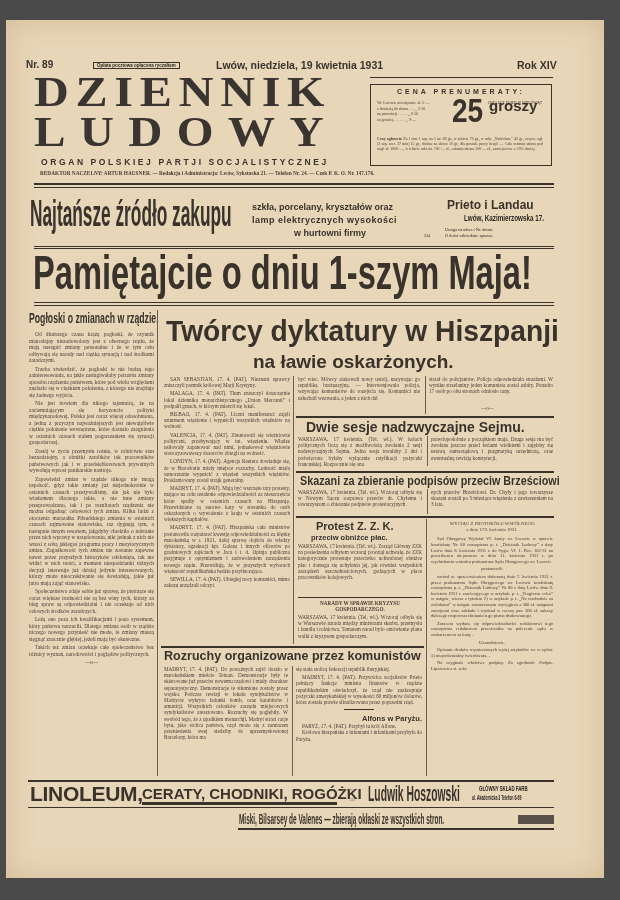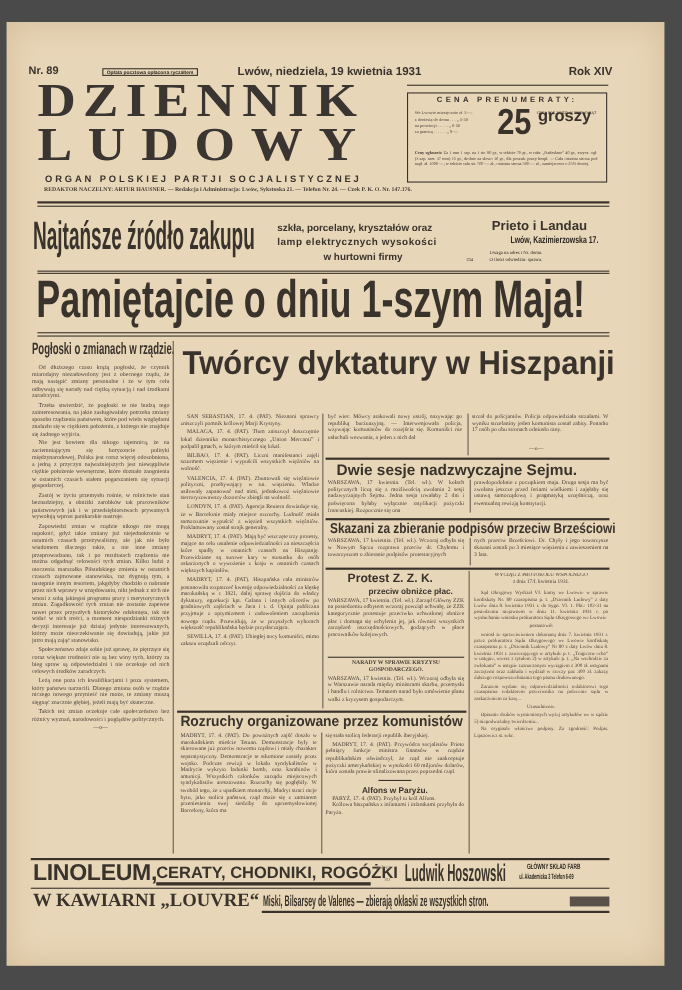--- a/index.html
+++ b/index.html
@@ -78,20 +78,21 @@
       <p>Zapowiedzi zmian w rządzie nikogo nie mogą uspokoić, gdyż takie zmiany już niejednokrotnie w ostatnich czasach przeżywaliśmy, ale jak nie było wiadomem dlaczego takie, a nie inne zmiany przeprowadzano, tak i po rezultatach rządzenia nie można odgadnąć celowości tych zmian. Kilku ludzi z otoczenia marszałka Piłsudskiego zmienia w ostatnich czasach zajmowane stanowiska, raz dygnują tym, a następnie innym resortem, jakgdyby chodziło o nabranie przez nich wprawy w urzędowaniu, nikt jednak z nich nie wnosi z sobą jakiegoś programu pracy i merytorycznych zmian. Zagadkowość tych zmian nie zostanie zapewne nawet przez przyszłych historyków odsłonięta, tak nie widać w nich treści, a moment niespodzianki różnych decyzji interesuje już dzisiaj jedynie interesowanych, którzy może nieoczekiwanie się dowiadują, jakie już jutro mają zająć stanowisko.</p>
       <p>Społeczeństwo zdaje sobie już sprawę, że piętrzące się coraz większe trudności nie są bez winy tych, którzy za bieg spraw są odpowiedzialni i nie oczekuje od nich celowych środków zaradczych.</p>
       <p>Leżą one poza ich kwalifikacjami i poza systemem, który państwu narzucili. Dlatego zmiana osób w rządzie niczego nowego przynieść nie może, te zmiany muszą sięgnąć znacznie głębiej, jeżeli mają być skuteczne.</p>
       <p>Takich też zmian oczekuje całe społeczeństwo bez różnicy wyznań, narodowości i poglądów politycznych.</p>
       <div style="text-align:center;">—o—</div>
     </div>
   </div>
   <div class="vline" style="left:151px;top:290px;height:466px;"></div>
 
   <div class="abs head" style="left:160px;top:295px;font-size:30px;line-height:32px;transform:scaleX(.94);transform-origin:left top;">Twórcy dyktatury w Hiszpanji</div>
+  <div class="abs head" style="left:247px;top:331px;font-size:19px;">na ławie oskarżonych.</div>
   <div class="abs small col" style="left:158px;top:356px;width:126px;height:270px;overflow:hidden;">
     <p>SAN SEBASTIAN, 17. 4. (PAT). Nieznani sprawcy zniszczyli pomnik królowej Marji Krystyny.</p>
     <p>MALAGA, 17. 4. (PAT). Tłum zniszczył doszczętnie lokal dziennika monarchistycznego „Union Mercanti” i podpalił gmach, w którym mieścił się lokal.</p>
     <p>BILBAO, 17. 4. (PAT). Liczni manifestanci zajęli szturmem więzienie i wypuścili wszystkich więźniów na wolność.</p>
     <p>VALENCIA, 17. 4. (PAT). Zbuntowali się więźniowie polityczni, przebywający w tut. więzieniu. Władze usiłowały zapanować nad nimi, jednakowoż więźniowie sterroryzowawszy dozorców zbiegli na wolność.</p>
     <p>LONDYN, 17. 4. (PAT). Agencja Reutera dowiaduje się, że w Barcelonie miały miejsce rozruchy. Ludność miała samorzutnie wypuścić z więzień wszystkich więźniów. Proklamowany został strajk generalny.</p>
     <p>MADRYT, 17. 4. (PAT). Mają być wszczęte trzy protesty, mające na celu ustalenie odpowiedzialności za nieszczęścia które spadły w ostatnich czasach na Hiszpanję. Przewidziane są surowe kary w stosunku do osób oskarżonych o wywożenie z kraju w ostatnich czasach większych kapitałów.</p>
     <p>MADRYT, 17. 4. (PAT). Hiszpańska cała ministrów postanowiła rozpatrzeć kwestję odpowiedzialności za klęskę marokańską w r. 1921, dalej sprawę dojścia do władzy dyktatury, egzekucji kpt. Galana i innych oficerów po gradniowych zajściach w Jaca i t. d. Opinja publiczna przyjmuje z optymizmem i zadowoleniem zarządzenia nowego rządu. Przewidują, że w przyszłych wyborach większość republikańska będzie przytłaczająca.</p>
     <p>SEWILLA, 17. 4. (PAT). Ubiegłej nocy komuniści, mimo zakazu urządzali odczyt.</p>
   </div>
@@ -111,21 +112,21 @@
   <div class="rule" style="left:290px;top:451px;width:258px;height:1.5px;"></div>
 
   <div class="abs cond" style="left:294px;top:453px;font-size:13px;line-height:15px;transform:scaleX(.83);color:#3a332c;">Skazani za zbieranie podpisów przeciw Brześciowi</div>
   <div class="abs small" style="left:292px;top:469px;width:124px;">WARSZAWA, 17 kwietnia. (Tel. wł.). Wczoraj odbyła się w Nowym Sączu rozprawa przeciw dr. Chyłemu i towarzyszom o zbieranie podpisów protestacyjnych</div>
   <div class="vline" style="left:421px;top:469px;height:25px;"></div>
   <div class="abs small" style="left:425px;top:469px;width:122px;">nych przeciw Brześciowi. Dr. Chyły i jego towarzysze skazani zostali po 3 miesiące więzienia z zawieszeniem na 3 lata.</div>
 
   <div class="rule" style="left:290px;top:496px;width:258px;height:1.5px;"></div>
 
   <div class="abs head" style="left:310px;top:500px;font-size:11px;">Protest Z. Z. K.</div>
-  <div class="abs head" style="left:305px;top:513px;font-size:7.5px;margin-left:24px;">przeciw obniżce płac.</div>
+  <div class="abs head" style="left:305px;top:513px;font-size:7.5px;">przeciw obniżce płac.</div>
   <div class="abs small" style="left:292px;top:523px;width:124px;">WARSZAWA, 17 kwietnia. (Tel. wł.). Zarząd Główny ZZK na posiedzeniu odbytem wczoraj powziął uchwałę, że ZZK kategorycznie protestuje przeciwko uchwalonej obniżce płac i domaga się uchylenia jej, jak również wszystkich zarządzeń oszczędnościowych, godzących w płace pracowników kolejowych.</div>
   <div class="rule" style="left:292px;top:577px;width:124px;height:1px;"></div>
   <div class="abs small" style="left:292px;top:580px;width:124px;font-weight:bold;text-align:center;">NARADY W SPRAWIE KRYZYSU GOSPODARCZEGO.</div>
   <div class="abs small" style="left:292px;top:594px;width:124px;">WARSZAWA, 17 kwietnia. (Tel. wł.). Wczoraj odbyła się w Warszawie narada między ministrami skarbu, przemysłu i handlu i rolnictwa. Tematem narad było omówienie planu walki z kryzysem gospodarczym.</div>
 
   <div class="vline" style="left:420px;top:499px;height:257px;"></div>
 
   <div class="abs" style="left:425px;top:501px;width:122px;height:255px;overflow:hidden;">
     <div class="small" style="text-align:center;font-size:4.8px;">WYCIĄG Z PROTOKÓŁU WSPÓLNEGO</div>
     <div class="small" style="text-align:center;font-size:4.8px;">z dnia 17/I. kwietnia 1931.</div>
@@ -142,35 +143,34 @@
 
   <div class="rule" style="left:155px;top:626px;width:263px;height:1.5px;"></div>
 
   <div class="abs head" style="left:158px;top:628px;font-size:13.5px;transform:scaleX(.93);transform-origin:left top;">Rozruchy organizowane przez komunistów</div>
   <div class="abs small" style="left:158px;top:646px;width:124px;height:110px;overflow:hidden;">MADRYT, 17. 4. (PAT). Do poważnych zajść doszło w marokańskiem mieście Tetuan. Demonstracje były te skierowane już przeciw nowemu rządowi i miały charakter separatystyczny. Demonstracje te stłumione zostały przez wojsko. Podczas rewizji w lokalu syndykalistów w Madrycie wykryto ładunki bomb, oraz karabinów i amunicji. Wszystkich członków zarządu miejscowych syndykalistów aresztowano. Rozruchy się pogłębiły. W swobód tego, że z upadkiem monarchji, Madryt straci racje bytu, jako stolica państwa, rząd może się z zamiarem przeniesienia swej siedziby do uprzemysłowionej Barcelony, która ma</div>
   <div class="vline" style="left:286px;top:646px;height:110px;"></div>
   <div class="abs small" style="left:290px;top:646px;width:126px;">
     <div>się stała stolicą federacji republik iberyjskiej.</div>
     <div style="text-indent:6px;margin-top:2px;">MADRYT, 17. 4. (PAT). Przywódca socjalistów Prieto pełniący funkcje ministra finansów w rządzie republikańskim oświadczył, że rząd nie zaakceptuje pożyczki amerykańskiej w wysokości 60 miljonów dolarów, która została prawie sfinalizowana przez poprzedni rząd.</div>
     <div style="width:30px;height:1px;background:#3a332c;margin:4px auto;"></div>
-    <div class="head" style="text-align:center;font-size:7.5px;line-height:9px;">Alfons w Paryżu.</div>
+    <div class="head" style="text-align:right;font-size:7.5px;line-height:9px;">Alfons w Paryżu.</div>
     <div style="text-indent:6px;">PARYŻ, 17. 4. (PAT). Przybył tu król Alfons.</div>
     <div style="text-indent:6px;">Królowa hiszpańska z infantami i infantkami przybyła do Paryża.</div>
   </div>
 
   <div class="rule" style="left:22px;top:760px;width:526px;height:1.5px;"></div>
 
   <div class="abs head" style="left:136px;top:765px;font-size:15px;">CERATY, CHODNIKI, ROGÓŻKI</div>
   <div class="abs head" style="left:24px;top:762px;font-size:21px;letter-spacing:-.3px;">LINOLEUM,</div>
   <div class="abs" style="left:136px;top:782px;width:195px;height:3px;background:#3a332c;"></div>
   <div class="abs" style="left:336px;top:767px;font-size:5px;color:#7a6e60;">poleca</div>
   <div class="abs" style="left:343px;top:777px;font-size:4px;color:#7a6e60;">192</div>
   <div class="abs cond" style="left:362px;top:762px;font-size:22px;line-height:24px;transform:scaleX(.47);color:#3a332c;">Ludwik Hoszowski</div>
   <div class="abs cond" style="left:473px;top:765px;font-size:7px;transform:scaleX(.62);">GŁÓWNY SKŁAD FARB</div>
   <div class="abs cond" style="left:466px;top:774px;font-size:7px;transform:scaleX(.5);">ul. Akademicka 3 Telefon 6-69</div>
 
   <div class="rule" style="left:22px;top:787px;width:526px;height:1px;"></div>
 
-  <div class="abs" style="left:24px;top:789px;font-size:17px;font-weight:bold;color:#3a332c;white-space:nowrap;">W KAWIARNI „LOUVRE“</div>
   <div class="abs cond" style="left:233px;top:791px;font-size:14px;line-height:16px;transform:scaleX(.46);color:#3a332c;">Miski, Bilsarsey de Valenes — zbierają okłaski ze wszystkich stron.</div>
   <div class="abs" style="left:232px;top:808px;width:316px;height:1.5px;background:#3a332c;"></div>
   <div class="abs" style="left:512px;top:795px;width:36px;height:9px;background:#5a524a;"></div>
 </div>
 
 </body></html>

